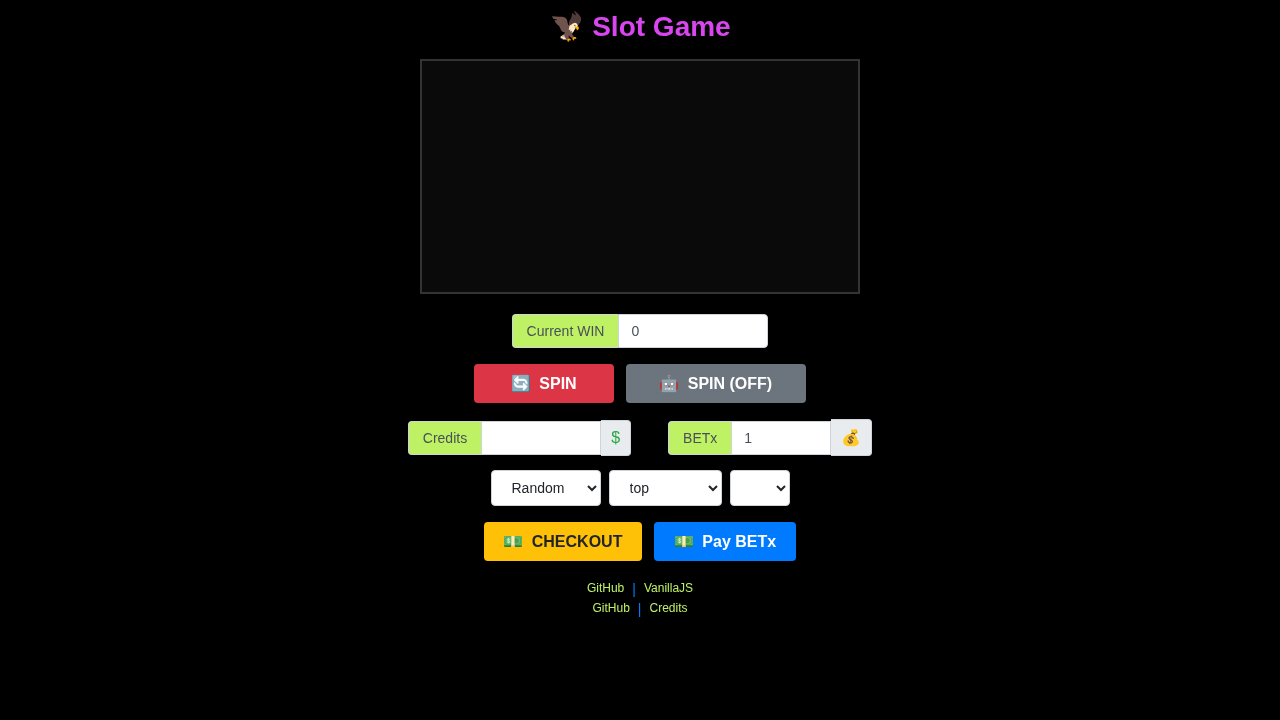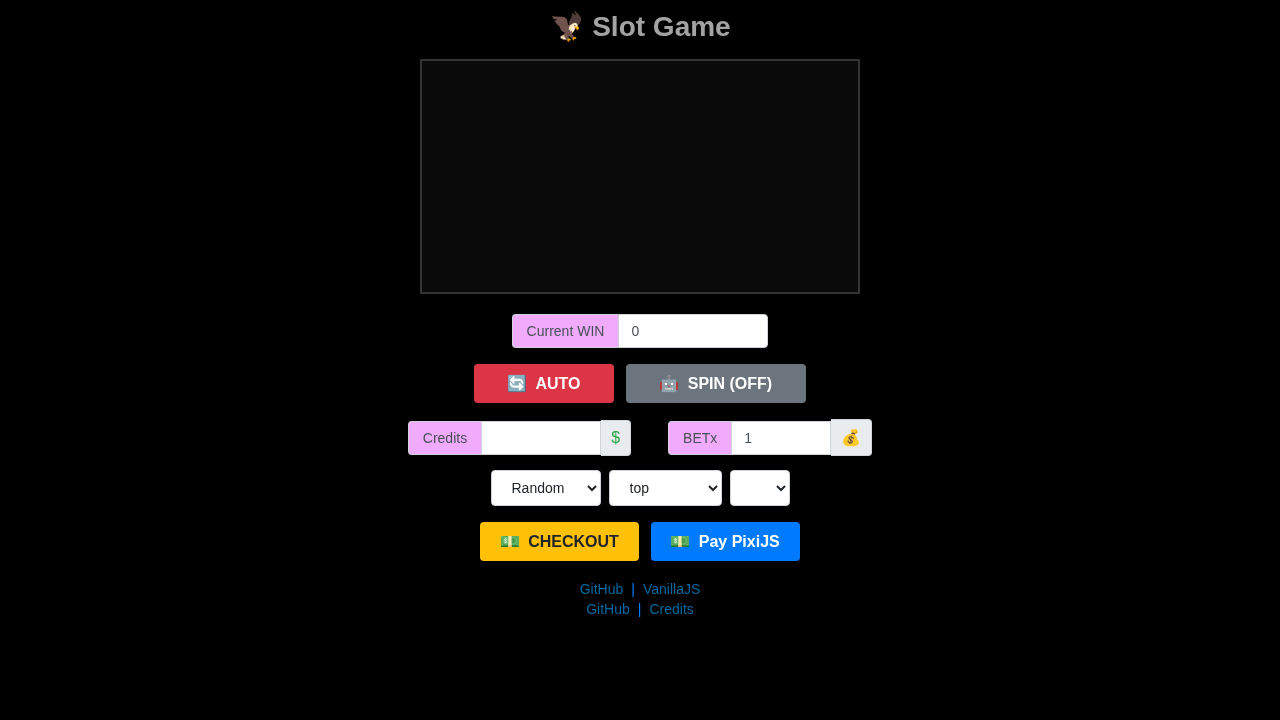--- a/index.html
+++ b/index.html
@@ -24,40 +24,40 @@
     #header .bird-icon {
       font-size: 28px;
       color: #FFD700;
       display: inline-block;
       transform: scaleX(-1);
     }
 
     #header h1 {
       font-size: 28px;
       font-weight: bold;
-      color: #a3a3a3;
+      color: #d946ef;
       text-align: center;
     }
 
     #game-canvas {
       width: 440px;
       height: 235px;
       background-color: #0a0a0a;
       border: 2px solid #333;
       margin-bottom: 20px;
     }
 
     #current-win-row {
       display: flex;
       align-items: center;
       margin-bottom: 16px;
     }
 
     .input-group-label {
-      background-color: #f0abfc;
+      background-color: #bef264;
       color: #495057;
       padding: 8px 14px;
       border: 1px solid #ced4da;
       border-right: none;
       border-radius: 4px 0 0 4px;
       font-size: 14px;
       white-space: nowrap;
     }
 
     .input-field {
@@ -213,23 +213,23 @@
     }
 
     .footer-link-row {
       display: flex;
       gap: 8px;
       justify-content: center;
       margin-bottom: 4px;
     }
 
     .footer-link {
-      color: #0369a1;
+      color: #bef264;
       text-decoration: none;
-      font-size: 14px;
+      font-size: 12px;
       cursor: pointer;
     }
 
     .footer-separator {
       color: #007BFF;
       font-size: 14px;
     }
 
     .refresh-icon {
       display: inline-block;
@@ -251,21 +251,21 @@
 <div id="game-canvas"></div>
 
 <div id="current-win-row">
   <span class="input-group-label">Current WIN</span>
   <input class="input-field" type="text" style="border-radius: 0px 4px 4px 0px; width: 150px;" value="0">
 </div>
 
 <div id="buttons-row">
   <button class="btn-spin">
     <span class="refresh-icon">🔄</span>
-    <span>AUTO</span>
+    <span>SPIN</span>
   </button>
   <button class="btn-auto">
     <span class="coin-icon">🤖</span>
     <span>SPIN (OFF)</span>
   </button>
 </div>
 
 <div id="credits-bet-row">
   <div class="credits-group">
     <span class="input-group-label">Credits</span>
@@ -296,21 +296,21 @@
   </select>
 </div>
 
 <div id="action-buttons-row">
   <button class="btn-checkout">
     <span>💵</span>
     <span>CHECKOUT</span>
   </button>
   <button class="btn-paytable">
     <span>💵</span>
-    <span>Pay PixiJS</span>
+    <span>Pay BETx</span>
   </button>
 </div>
 
 <div id="footer-links">
   <div class="footer-link-row">
     <a class="footer-link">GitHub</a>
     <span class="footer-separator">|</span>
     <a class="footer-link">VanillaJS</a>
   </div>
   <div class="footer-link-row">

